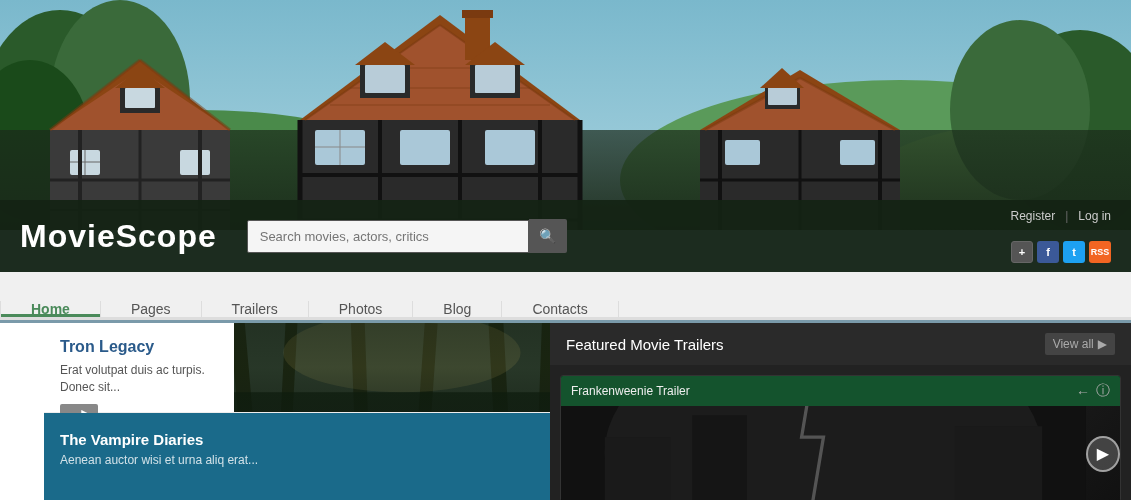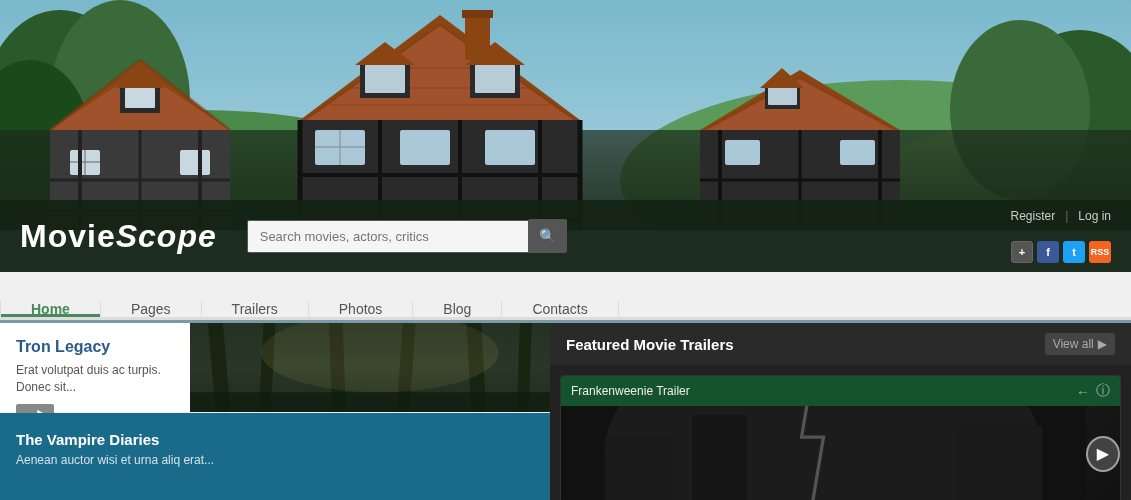--- a/index.html
+++ b/index.html
@@ -43,21 +43,20 @@
     .logo {
       font-size: 32px;
       font-weight: bold;
       color: #ffffff;
       letter-spacing: 1px;
       flex-shrink: 0;
       margin-right: 30px;
     }
 
     .logo span {
-      font-style: italic;
     }
 
     .search-container {
       display: flex;
       align-items: center;
       flex: 1;
       max-width: 320px;
     }
 
     .search-input {
@@ -225,20 +224,21 @@
         linear-gradient(180deg, rgba(20,30,20,0.3) 0%, rgba(20,30,20,0.1) 50%, rgba(20,30,20,0.5) 100%);
     }
 
     
     .left-panel {
       width: 550px;
       flex-shrink: 0;
       background: #fff;
       display: flex;
       flex-direction: column;
+      padding-left: 44px;
     }
 
     .article-top {
       display: flex;
       height: 90px;
       border-bottom: 1px solid #eee;
     }
 
     
     .right-panel {
@@ -253,21 +253,21 @@
       background: #2a2a2a;
       padding: 10px 16px;
       display: flex;
       align-items: center;
       justify-content: space-between;
     }
 
     .trailer-title {
       color: #ffffff;
       font-size: 15px;
-      font-weight: bold;
+      font-weight: normal;
     }
 
     .view-all-btn {
       display: flex;
       align-items: center;
       gap: 4px;
       color: #aaa;
       font-size: 12px;
       cursor: pointer;
       background: #444;

